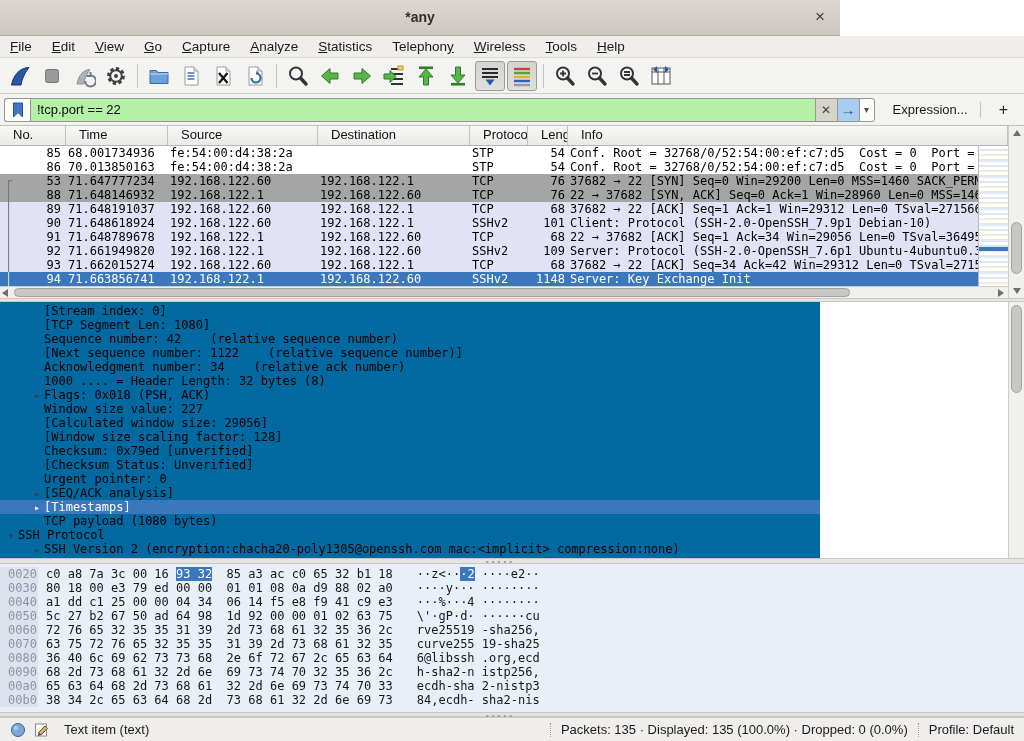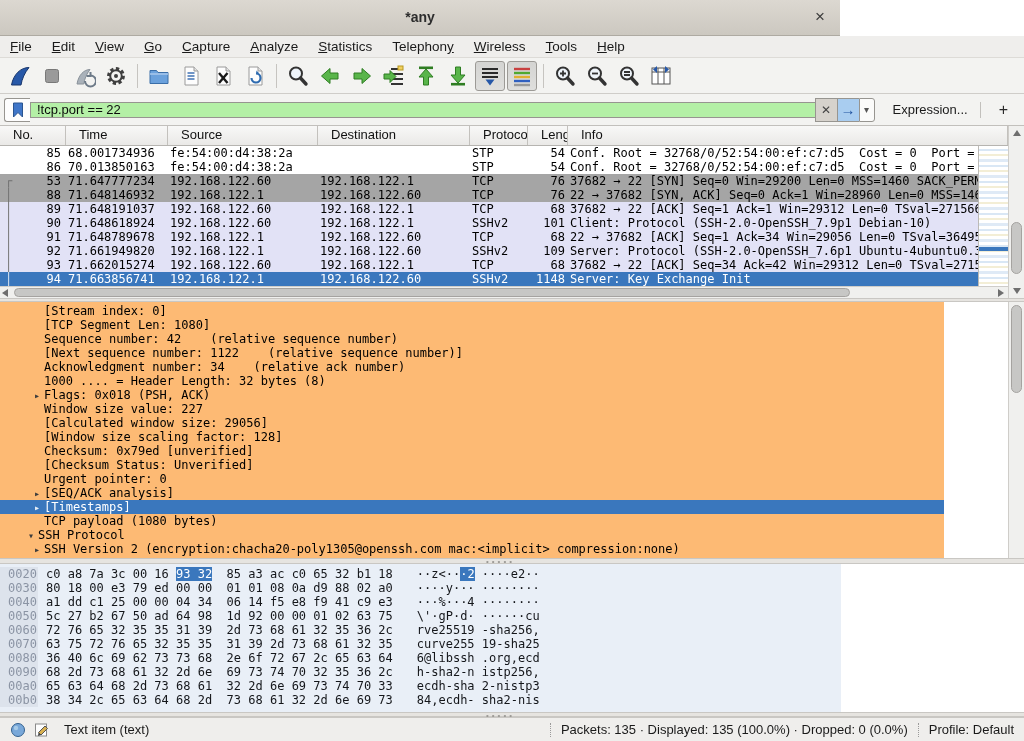--- a/index.html
+++ b/index.html
@@ -27,21 +27,21 @@
   .tbtn{width:30px;height:30px;display:flex;align-items:center;justify-content:center;margin:0 1px;}
   .tbtn svg{width:24px;height:24px;}
   .tbtn.pressed{background:linear-gradient(#d4d4d2,#dfdfdd);border:1px solid #9c9a96;border-radius:3px;}
   .tsep{width:1px;height:24px;background:#c6c4c0;margin:0 5px;}
 
   
   #filterbar{position:absolute;left:0;top:94px;width:1024px;height:32px;background:#f3f3f1;
     border-bottom:1px solid #c2c0bc;display:flex;align-items:center;padding:0 10px 0 4px;}
   #bookmark-btn{width:26px;height:24px;background:#fdfdfd;border:1px solid #979590;
     border-right:none;border-radius:3px 0 0 3px;display:flex;align-items:center;justify-content:center;}
-  #filter-input{flex:1;height:16px;background:#b4f0a6;border:1px solid #979590;border-right:none;
+  #filter-input{flex:1;height:24px;background:#b4f0a6;border:1px solid #979590;border-right:none;
     font-size:13px;color:#0a0a0a;padding:0 6px;outline:none;font-family:"Liberation Sans",sans-serif;}
   .fbtn{width:22px;height:24px;border:1px solid #979590;border-right:none;display:flex;
     align-items:center;justify-content:center;font-size:12px;color:#3a3a3a;background:#d6d2cc;}
   #apply-btn{background:#a9cdf0;}
   #apply-btn::before{content:"→";font-weight:bold;color:#1c4f9c;font-size:15px;}
   #clear-btn::before{content:"✕";font-size:12px;color:#444;}
   #caret-btn{width:16px;background:#fbfbfa;border-right:1px solid #979590;border-radius:0 3px 3px 0;}
   #caret-btn::before{content:"▾";color:#555;font-size:10px;}
   #expression{margin-left:18px;font-size:13px;color:#1a1a1a;white-space:nowrap;}
   .fsep{width:1px;height:16px;background:#c2c0bc;margin:0 12px;}
@@ -87,32 +87,32 @@
   #hs-left{position:absolute;left:2px;top:2px;}
   #hs-right{position:absolute;right:4px;top:2px;}
   #hs-thumb{position:absolute;left:14px;top:1px;height:9px;width:836px;background:#c7c7c5;
     border:1px solid #a5a3a0;border-radius:5px;}
 
   .splitter{position:absolute;left:0;width:1024px;background:#e6e4e0;border-top:1px solid #c9c7c3;
     border-bottom:1px solid #c9c7c3;}
   .grip{position:absolute;left:486px;top:1px;color:#9a9894;font-size:8px;letter-spacing:3px;line-height:3px;}
 
   
-  #details{position:absolute;left:0;top:302px;width:944px;height:256px;background:#fdba74;overflow:hidden;
+  #details{position:absolute;left:0;top:302px;width:820px;height:256px;background:#0369a1;overflow:hidden;
     font-family:"DejaVu Sans Mono",monospace;font-size:12px;color:#000;padding-top:2px;}
   .dline{height:14px;line-height:14px;white-space:pre;overflow:hidden;}
   .dline .arrow{display:inline-block;width:14px;text-align:center;color:#3c3c3c;font-size:10px;}
   .arrow.r::before{content:"▸";}
   .arrow.d::before{content:"▾";}
-  .lvl0{padding-left:24px;} .lvl1{padding-left:30px;} .lvl2{padding-left:30px;}
+  .lvl0{padding-left:4px;} .lvl1{padding-left:30px;} .lvl2{padding-left:30px;}
   .dline.selected{background:#3a77bd;color:#fff;}
   .dline.selected .arrow{color:#e8f0f8;}
 
   
-  #hexpane{position:absolute;left:0;top:564px;width:841px;height:148px;background:#e9eff7;
+  #hexpane{position:absolute;left:0;top:564px;width:1024px;height:148px;background:#e9eff7;
     overflow:hidden;font-family:"DejaVu Sans Mono",monospace;font-size:12px;color:#14161a;padding-top:3px;}
   .hexrow{height:14px;line-height:14px;white-space:pre;}
   .hexrow .off{display:inline-block;width:38px;padding-left:8px;color:#8b94a4;background:#dde3ec;}
   .hexrow .hx{margin-left:8px;}
   .hexrow .asc{margin-left:24px;}
   .hl{background:#3a77bd;color:#fff;}
 
   
   #statusbar{position:absolute;left:0;top:717px;width:1024px;height:24px;background:#efeeec;
     border-top:1px solid #c9c7c3;display:flex;align-items:center;font-size:13px;color:#1a1a1a;

